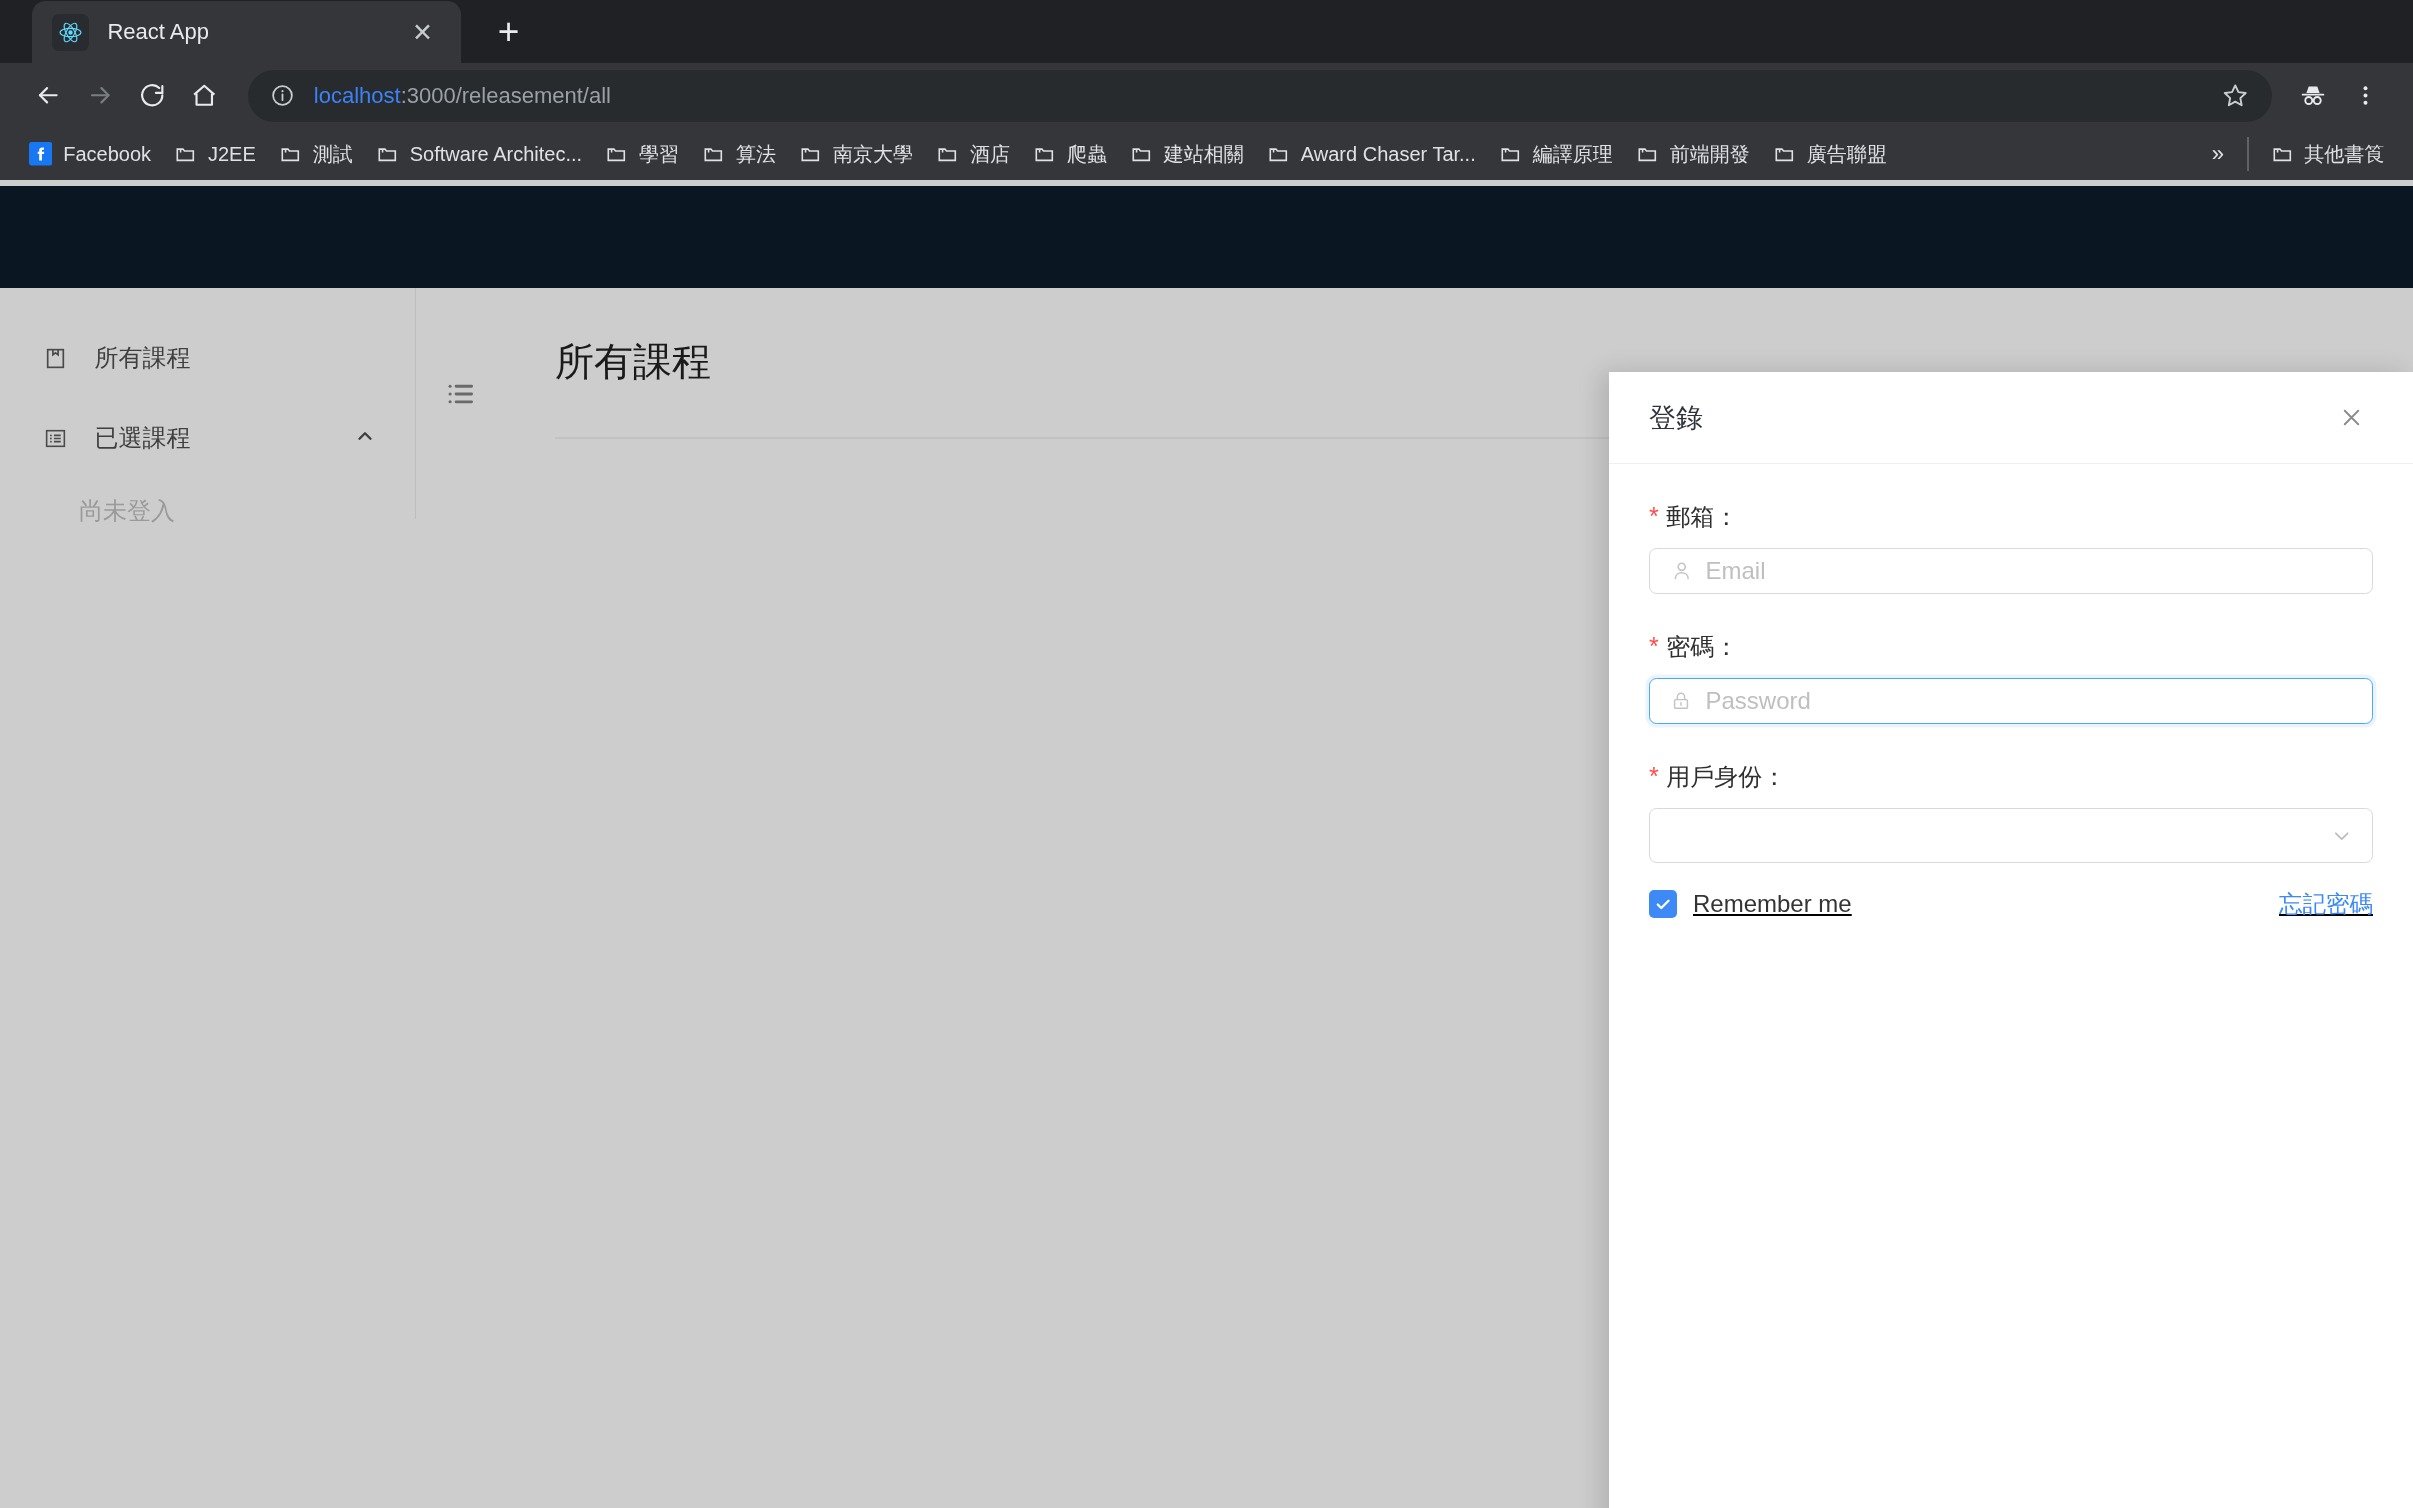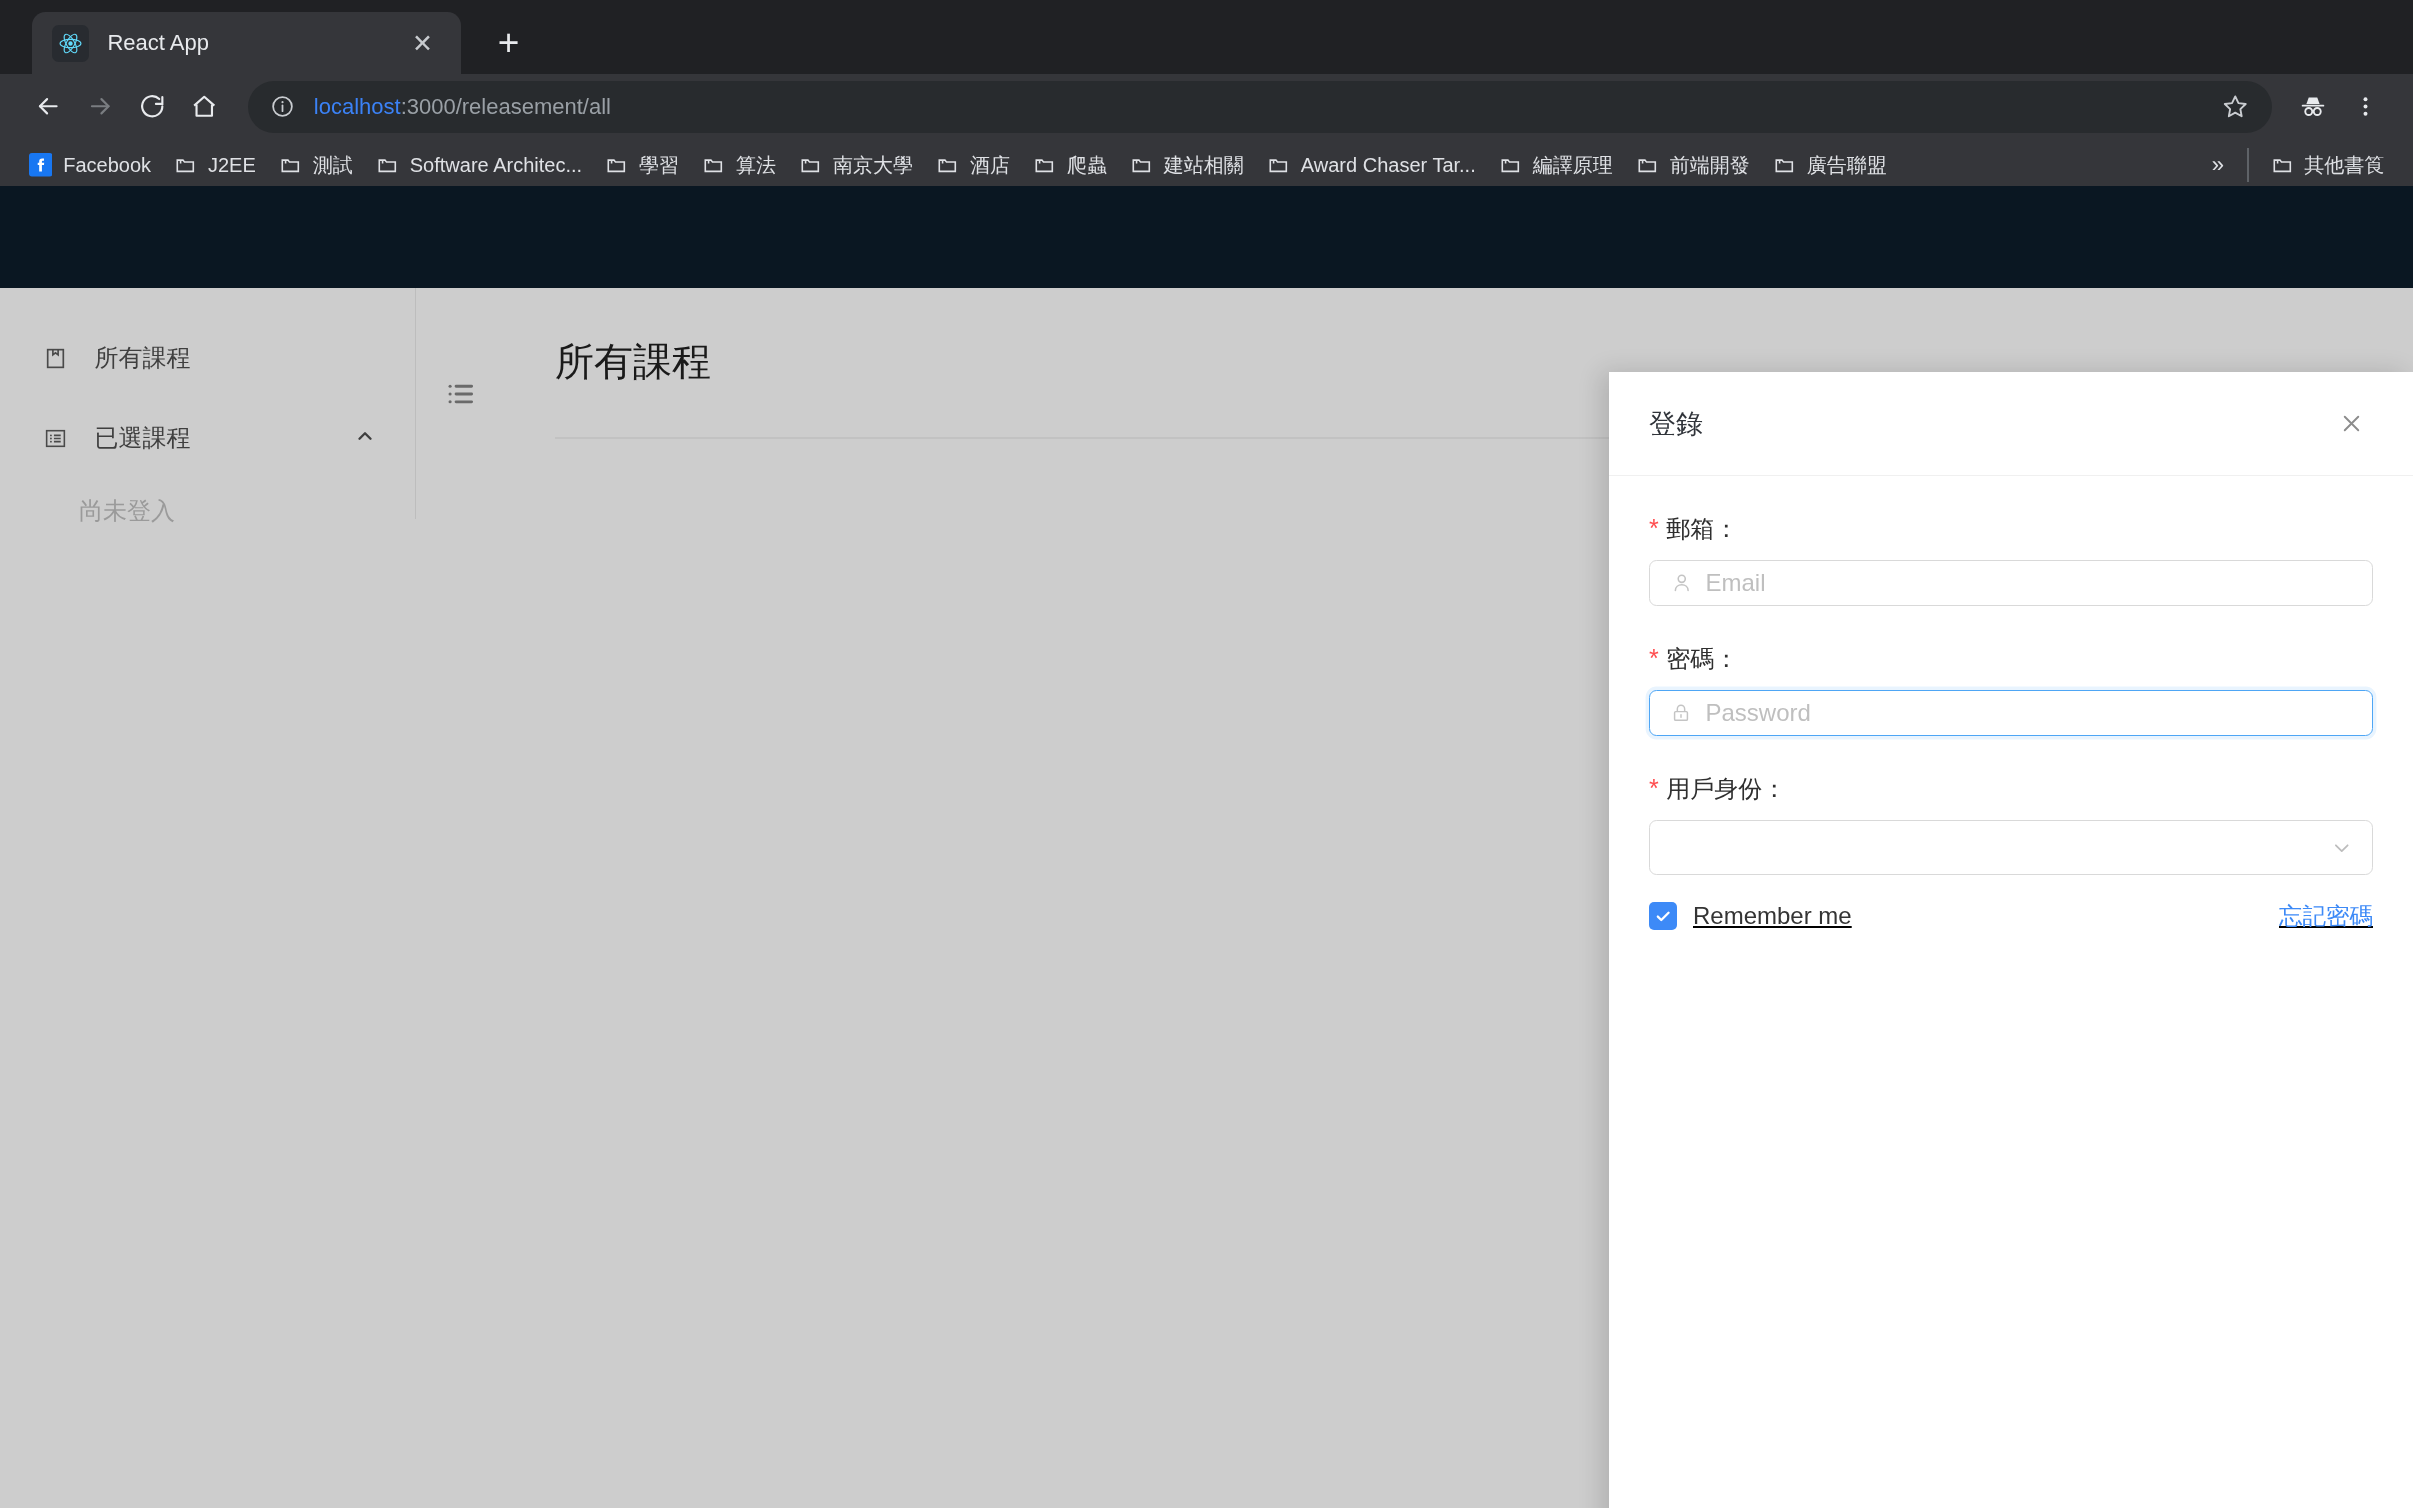--- a/index.html
+++ b/index.html
@@ -7,21 +7,21 @@
     width: 2413px; height: 1508px;
     font-family: "Liberation Sans", sans-serif;
     overflow: hidden;
     background: #cdcdcd;
   }
 
   
   .browser { width: 2413px; height: 1508px; position: relative; }
 
   .tabstrip {
-    height: 74px; background: #202124;
+    height: 63px; background: #202124;
     display: flex; align-items: flex-end; padding-left: 32px;
     position: relative;
   }
   .tab {
     height: 62px; width: 429px;
     background: #35363a; border-radius: 13.4px 13.4px 0 0;
     display: flex; align-items: center; padding: 0 20px;
     position: relative;
   }
   .tab-favicon {
@@ -135,21 +135,21 @@
   .empty-label { color: #4a4a4a; font-size: 23.5px; margin-top: 11.7px; }
 
   
   .drawer {
     position: absolute; right: 0; top: 186px;
     width: 804px; height: 1322px; background: #ffffff;
     box-shadow: -8.4px 0 23.5px rgba(0,0,0,0.14);
     display: flex; flex-direction: column;
   }
   .drawer-head {
-    height: 104px; flex: 0 0 auto;
+    height: 92px; flex: 0 0 auto;
     border-bottom: 1.7px solid #f0f0f0;
     display: flex; align-items: center; padding: 0 40px;
   }
   .drawer-title { font-size: 27px; color: #30343a; flex: 1 1 auto; }
   .drawer-close {
     width: 44px; height: 44px; color: #8c8c8c; font-size: 28.5px;
     display: flex; align-items: center; justify-content: center;
   }
   .drawer-body { flex: 1 1 auto; padding: 37px 40px 0 40px; }
 

